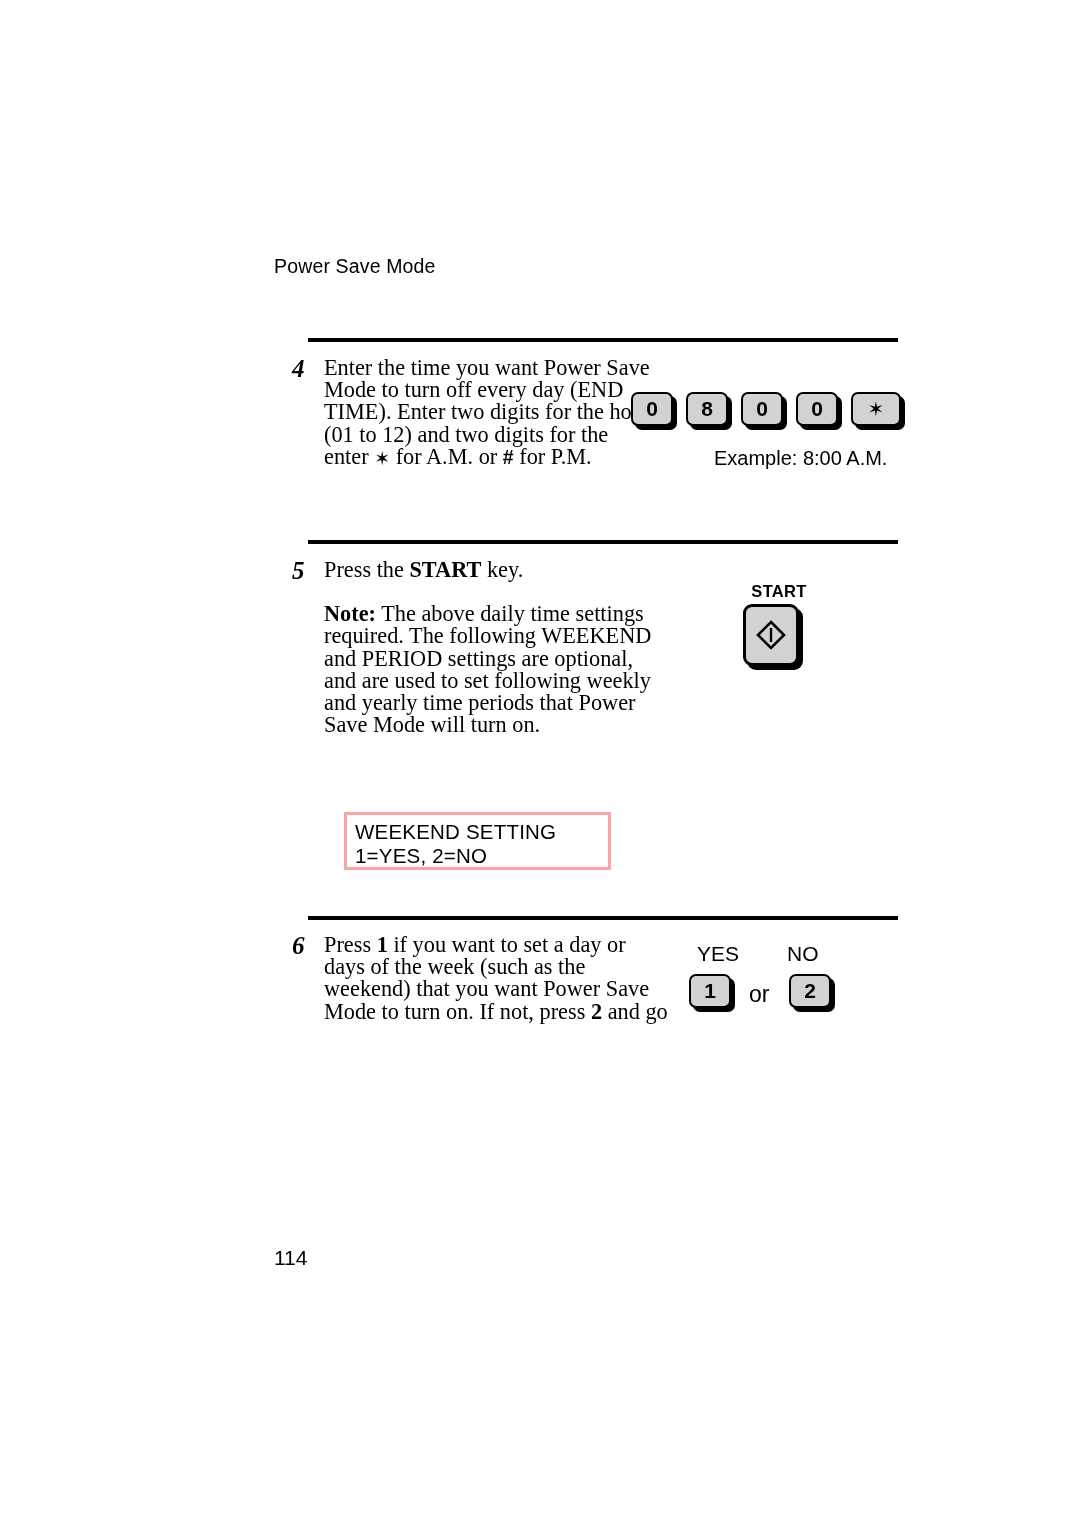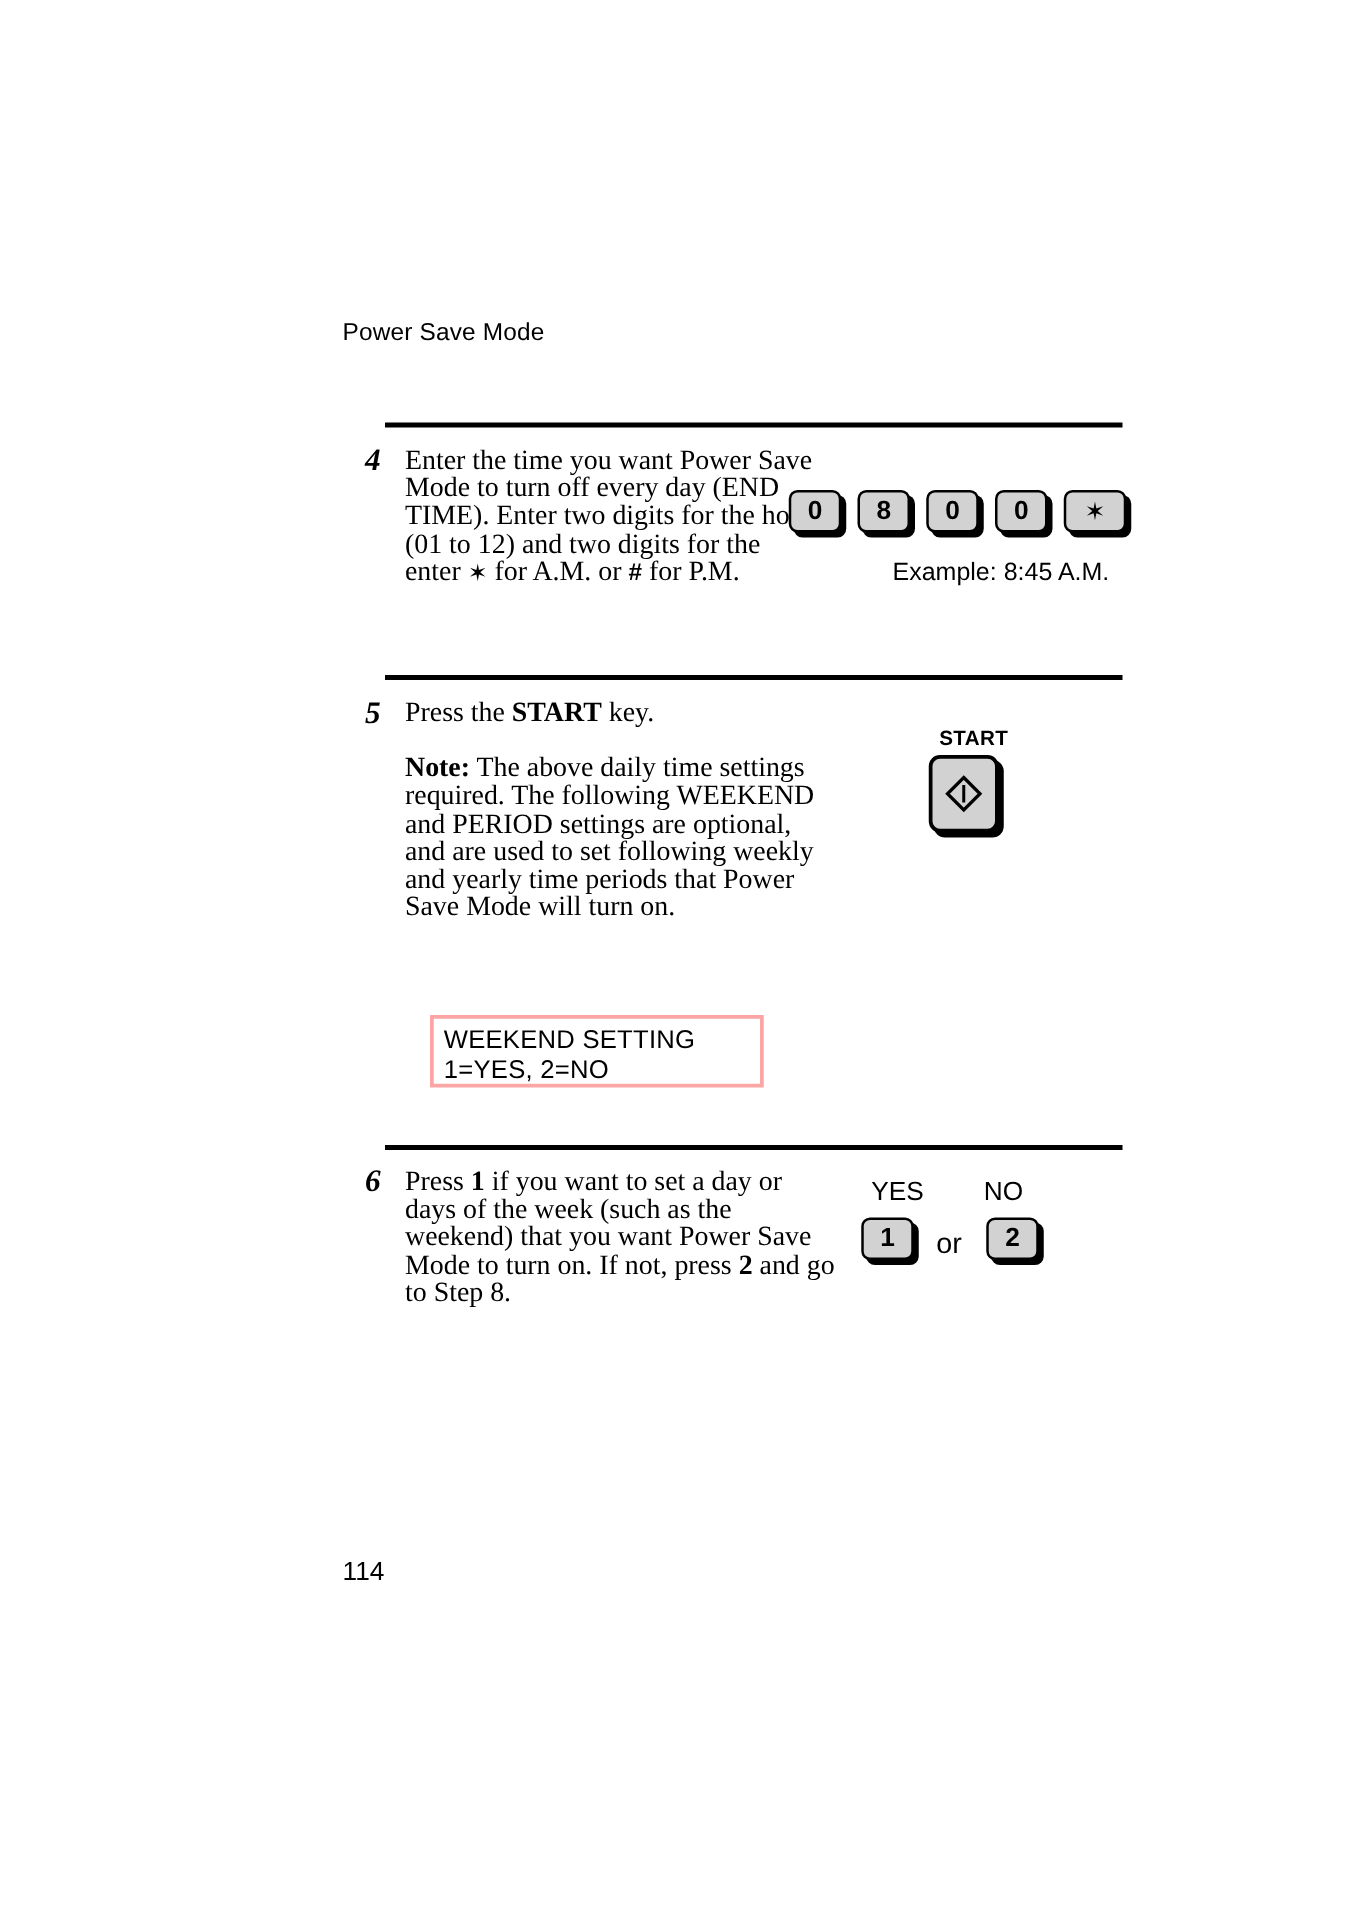--- a/index.html
+++ b/index.html
@@ -255,21 +255,21 @@
   <div class="keypad-row">
     <div class="key">0</div>
     <div class="key">8</div>
     <div class="key">0</div>
     <div class="key">0</div>
     <div class="key wide">
         <span class="glyph-star">✶</span>
       </div>
   </div>
 
-  <div class="example-caption">Example: 8:45 A.M.</div>
+  <div class="example-caption">Example: 8:00 A.M.</div>
 
   <div class="step" id="step5">
     <div class="step-num">5</div>
     <div class="step-body">
       <span class="ln"><span>Press the </span><b>START</b><span> key.</span></span>
 
       <span class="gap"></span>
 
       <span class="ln"><b>Note:</b><span> The above daily time settings</span></span>
       <span class="ln">required. The following WEEKEND</span>
@@ -298,21 +298,20 @@
     <span class="lcd-line">1=YES, 2=NO</span>
   </div>
 
   <div class="step" id="step6">
     <div class="step-num">6</div>
     <div class="step-body">
       <span class="ln"><span>Press </span><b>1</b><span> if you want to set a day or</span></span>
       <span class="ln">days of the week (such as the</span>
       <span class="ln">weekend) that you want Power Save</span>
       <span class="ln"><span>Mode to turn on. If not, press </span><b>2</b><span> and go</span></span>
-      <span class="ln">to Step 8.</span>
     </div>
   </div>
 
   <div class="yesno-block">
     <div class="yesno-labels">
       <span class="lbl-yes">YES</span>
       <span class="lbl-no">NO</span>
     </div>
     <div class="yesno-keys">
       <div class="key key-1">1</div>

